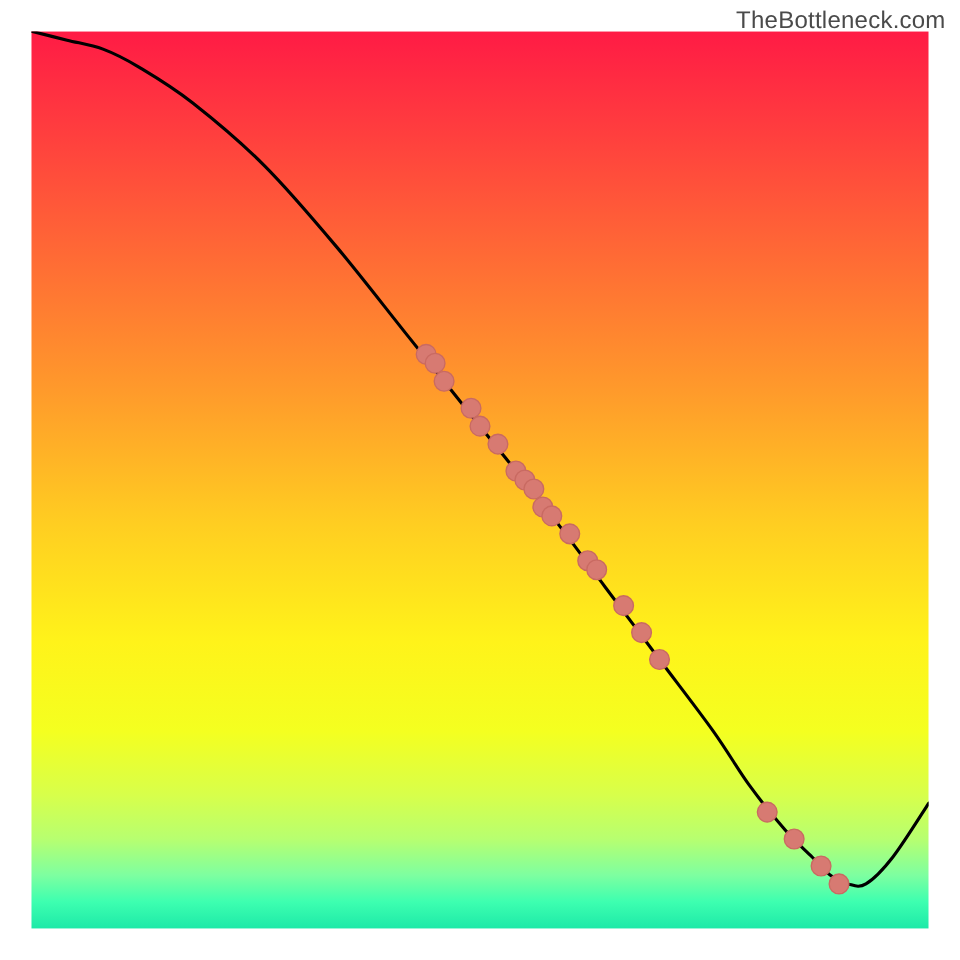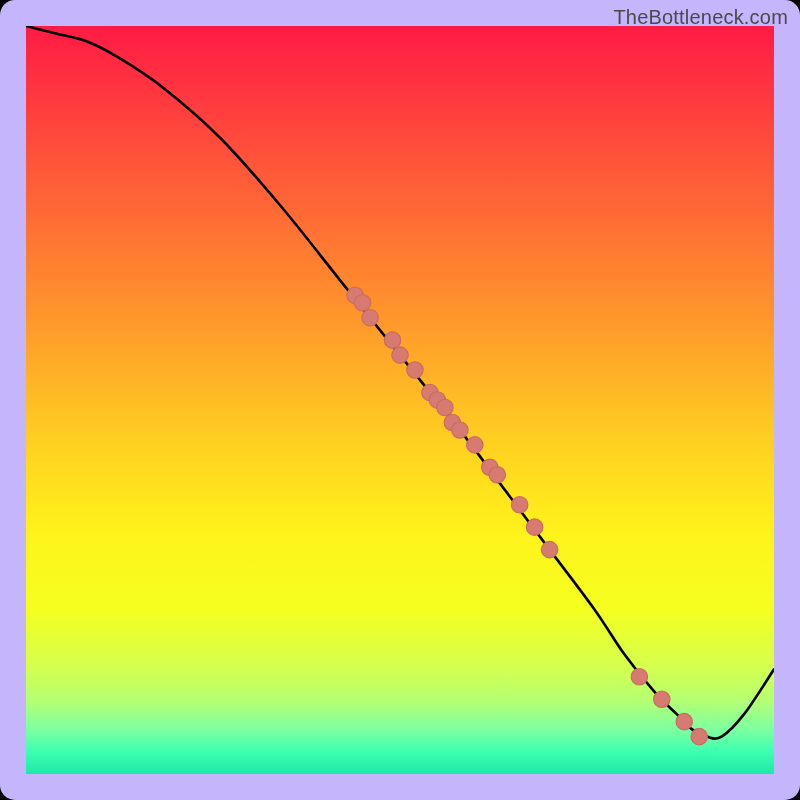--- a/index.html
+++ b/index.html
@@ -10,22 +10,21 @@
     overflow: hidden;
     background: #000;
     font-family: Arial, Helvetica, sans-serif;
   }
   .frame {
     position: absolute;
     left: 0;
     top: 0;
     width: 800px;
     height: 800px;
-    background: #c4b5fd;
-    border-radius: 15px;
+    background: #ffffff;
   }
   .plot-area {
     position: absolute;
     left: 26px;
     top: 26px;
     width: 748px;
     height: 748px;
     overflow: hidden;
   }
   .gradient {

